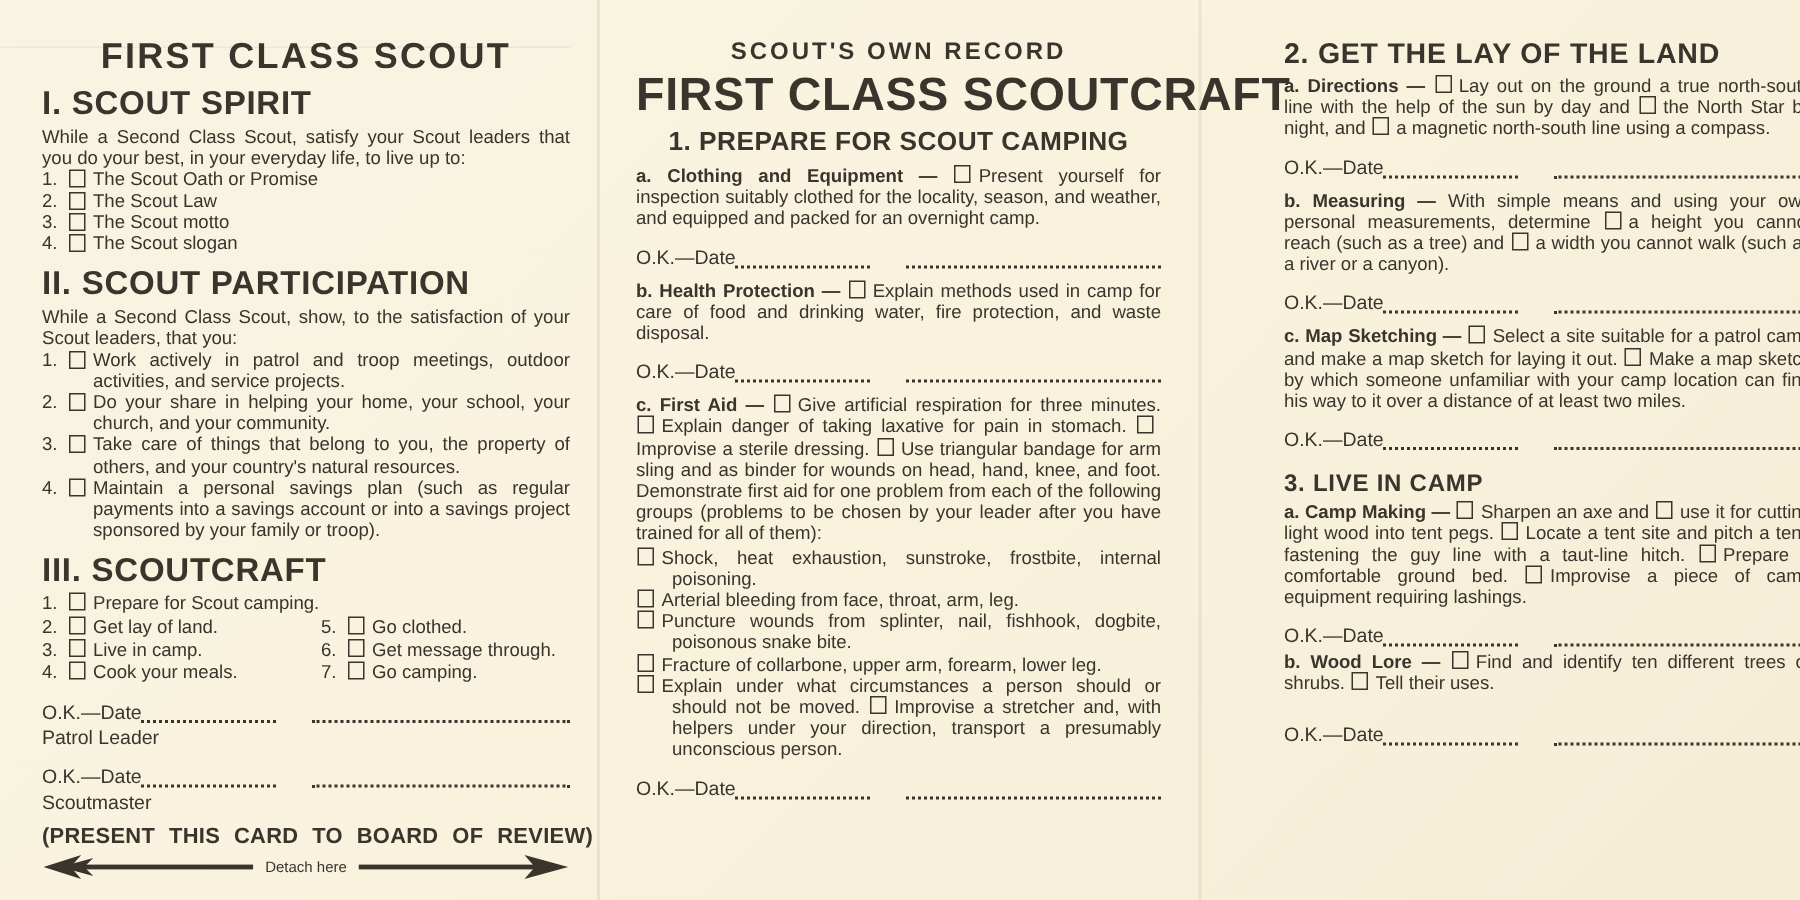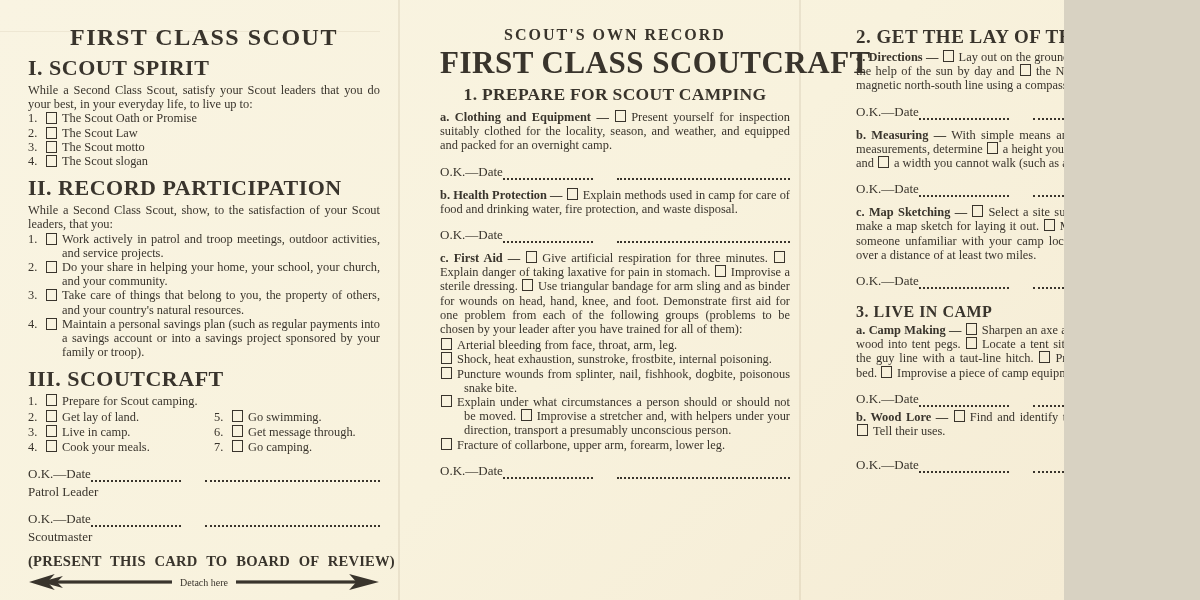--- a/index.html
+++ b/index.html
@@ -1,25 +1,25 @@
 <!DOCTYPE html>
 <html><head>
 <meta charset="utf-8">
 <style>
   html,body{margin:0;padding:0;background:#d8d2c2;}
   #card{
-    position:relative;width:1064px;height:600px;overflow:hidden;
+    position:relative;width:1200px;height:600px;overflow:hidden;
     background:linear-gradient(135deg,#f9f4e2 0%,#f8f2dd 55%,#f5ecd5 100%);
-    font-family:Liberation Serif, serif;color:#39342c;
+    font-family:Liberation Sans, sans-serif;color:#39342c;
   }
   .fold{position:absolute;top:0;height:100%;width:2px;background:rgba(140,115,80,.12);}
   .crease{position:absolute;left:0;top:31px;width:380px;height:1px;background:rgba(150,120,80,.10);}
   .col{position:absolute;top:24px;}
   #col-left{left:28px;width:352px;}
-  #col-mid{left:440px;width:350px;top:26px;}
+  #col-mid{left:424px;width:350px;top:26px;}
   #col-right{left:820px;width:352px;top:26px;margin-left:36px;}
 
   .body-txt{font-size:12.4px;line-height:14.2px;text-align:justify;}
   .lead{font-weight:bold;}
   .left-title{font-size:24px;font-weight:bold;letter-spacing:1.5px;text-align:center;margin:0 0 4px 0;white-space:nowrap;}
   .sec-head{font-size:22px;font-weight:bold;letter-spacing:.5px;margin:7px 0 2px 0;}
   .mid-h1{font-size:16px;font-weight:bold;letter-spacing:2px;text-align:center;margin:0;}
   .mid-h2{font-size:31px;font-weight:bold;letter-spacing:.5px;text-align:right;margin:1px 0 3px 0;white-space:nowrap;}
   .mid-h3{font-size:17.5px;font-weight:bold;letter-spacing:.3px;margin:0 0 5px 0;text-align:center;}
 
@@ -76,21 +76,21 @@
         <span class="n-num">3.</span>
         <span class="cbx"></span>
         <span class="n-label">The Scout motto</span>
       </div>
     <div class="nitem">
         <span class="n-num">4.</span>
         <span class="cbx"></span>
         <span class="n-label">The Scout slogan</span>
       </div>
 
-    <div class="sec-head">II. RECORD PARTICIPATION</div>
+    <div class="sec-head">II. SCOUT PARTICIPATION</div>
     <div class="body-txt">While a Second Class Scout, show, to the satisfaction of your Scout leaders, that you:</div>
     <div class="nitem">
         <span class="n-num">1.</span>
         <span class="cbx"></span>
         <span class="n-label">Work actively in patrol and troop meetings, outdoor activities, and service projects.</span>
       </div>
     <div class="nitem">
         <span class="n-num">2.</span>
         <span class="cbx"></span>
         <span class="n-label">Do your share in helping your home, your school, your church, and your community.</span>
@@ -116,21 +116,21 @@
     </div>
     <div class="s3row">
       <span class="s3l">
           <span class="n-num">2.</span>
           <span class="cbx"></span>
           <span>Get lay of land.</span>
         </span>
       <span class="s3r">
           <span class="n-num">5.</span>
           <span class="cbx"></span>
-          <span>Go swimming.</span>
+          <span>Go clothed.</span>
         </span>
     </div>
     <div class="s3row">
       <span class="s3l">
           <span class="n-num">3.</span>
           <span class="cbx"></span>
           <span>Live in camp.</span>
         </span>
       <span class="s3r">
           <span class="n-num">6.</span>
@@ -194,25 +194,25 @@
 
     <p class="body-txt para"><span class="lead">b. Health Protection — </span><span class="rt"><span class="cbx"></span>Explain methods used in camp for care of food and drinking water, fire protection, and waste disposal.</span></p>
     <div class="okrow">
         <span class="oklab">O.K.—Date</span>
         <span class="dots short"></span>
         <span class="dots long"></span>
       </div>
     <div class="gap8"></div>
 
     <p class="body-txt para"><span class="lead">c. First Aid — </span><span class="rt"><span class="cbx"></span>Give artificial respiration for three minutes. <span class="cbx"></span>Explain danger of taking laxative for pain in stomach. <span class="cbx"></span>Improvise a sterile dressing. <span class="cbx"></span>Use triangular bandage for arm sling and as binder for wounds on head, hand, knee, and foot. Demonstrate first aid for one problem from each of the following groups (problems to be chosen by your leader after you have trained for all of them):</span></p>
+    <p class="body-txt group rt"><span class="cbx"></span>Shock, heat exhaustion, sunstroke, frostbite, internal poisoning.</p>
     <p class="body-txt group rt"><span class="cbx"></span>Arterial bleeding from face, throat, arm, leg.</p>
-    <p class="body-txt group rt"><span class="cbx"></span>Shock, heat exhaustion, sunstroke, frostbite, internal poisoning.</p>
     <p class="body-txt group rt"><span class="cbx"></span>Puncture wounds from splinter, nail, fishhook, dogbite, poisonous snake bite.</p>
+    <p class="body-txt group rt"><span class="cbx"></span>Fracture of collarbone, upper arm, forearm, lower leg.</p>
     <p class="body-txt group rt"><span class="cbx"></span>Explain under what circumstances a person should or should not be moved. <span class="cbx"></span>Improvise a stretcher and, with helpers under your direction, transport a presumably unconscious person.</p>
-    <p class="body-txt group rt"><span class="cbx"></span>Fracture of collarbone, upper arm, forearm, lower leg.</p>
     <div class="okrow">
         <span class="oklab">O.K.—Date</span>
         <span class="dots short"></span>
         <span class="dots long"></span>
       </div>
   </div>
 
   <div class="col" id="col-right">
     <div class="sec-head" style="margin-top:0;font-size:19px">2. GET THE LAY OF THE LAND</div>
     <p class="body-txt para"><span class="lead">a. Directions — </span><span class="rt"><span class="cbx"></span>Lay out on the ground a true north-south line with the help of the sun by day and <span class="cbx"></span>the North Star by night, and <span class="cbx"></span>a magnetic north-south line using a compass.</span></p>

